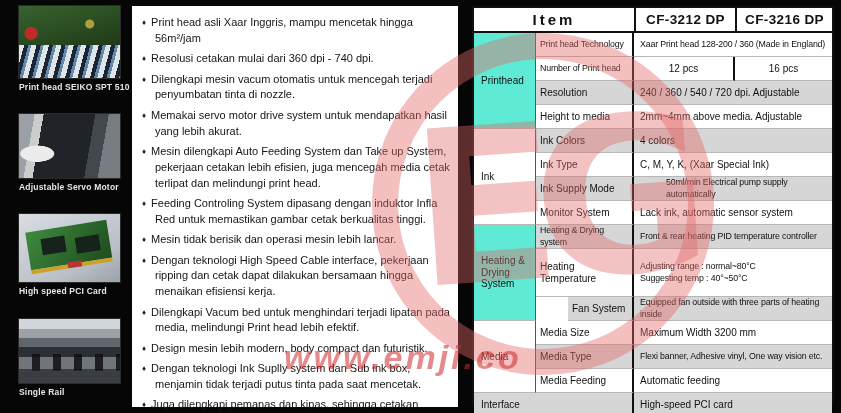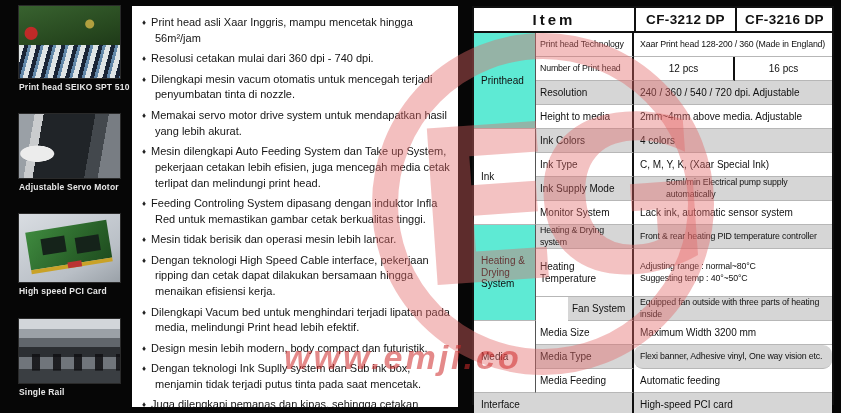--- a/index.html
+++ b/index.html
@@ -136,21 +136,21 @@
         <div class="cell lbl cond shade" style="grid-area: 9 / 2 / span 1 / 3;">Heating &amp; Drying system</div>
         <div class="cell val shade cond" style="grid-area: 9 / 3 / span 1 / 5;">Front &amp; rear heating PID temperature controller</div>
         <div class="cell lbl" style="grid-area: 10 / 2 / span 2 / 3;">Heating Temperature</div>
         <div class="cell val cond" style="grid-area: 10 / 3 / span 2 / 5;">Adjusting range : normal~80°C
 Suggesting temp : 40°~50°C</div>
         <div class="cell lbl shade" style="grid-area: 12 / 2 / span 1 / 3; margin-left: 32px;">Fan System</div>
         <div class="cell val shade cond" style="grid-area: 12 / 3 / span 1 / 5;">Equipped fan outside with three parts of heating inside</div>
         <div class="cell lbl" style="grid-area: 13 / 2 / span 1 / 3;">Media Size</div>
         <div class="cell val" style="grid-area: 13 / 3 / span 1 / 5;">Maximum Width 3200 mm</div>
         <div class="cell lbl shade" style="grid-area: 14 / 2 / span 1 / 3;">Media Type</div>
-        <div class="cell val shade cond" style="grid-area: 14 / 3 / span 1 / 5; border-radius: 9px;">Flexi banner, Adhesive vinyl, One way vision etc.</div>
+        <div class="cell val shade cond" style="grid-area: 14 / 3 / span 1 / 5;">Flexi banner, Adhesive vinyl, One way vision etc.</div>
         <div class="cell lbl" style="grid-area: 15 / 2 / span 1 / 3;">Media Feeding</div>
         <div class="cell val" style="grid-area: 15 / 3 / span 1 / 5;">Automatic feeding</div>
         <div class="cell spanlbl shade" style="grid-area: 16 / 1 / span 1 / 3;">Interface</div>
         <div class="cell val shade" style="grid-area: 16 / 3 / span 1 / 5;">High-speed PCI card</div>
         <div class="cell cat catshade" style="grid-area: 1 / 1 / 5 / 2;">Printhead</div>
         <div class="cell cat" style="grid-area: 5 / 1 / 9 / 2;">Ink</div>
         <div class="cell cat catshade" style="grid-area: 9 / 1 / 13 / 2;">Heating &amp;
 Drying
 System</div>
         <div class="cell cat" style="grid-area: 13 / 1 / 16 / 2;">Media</div>

